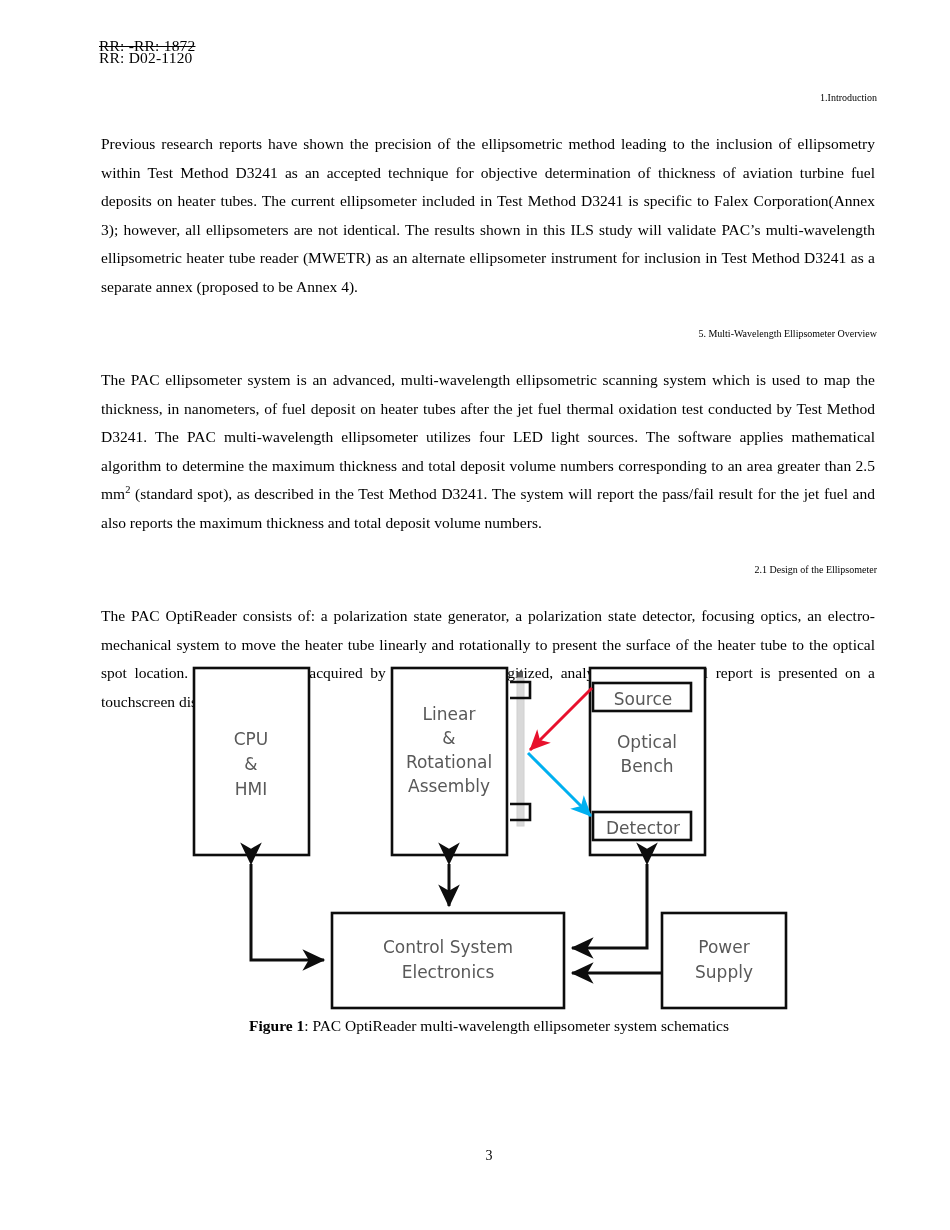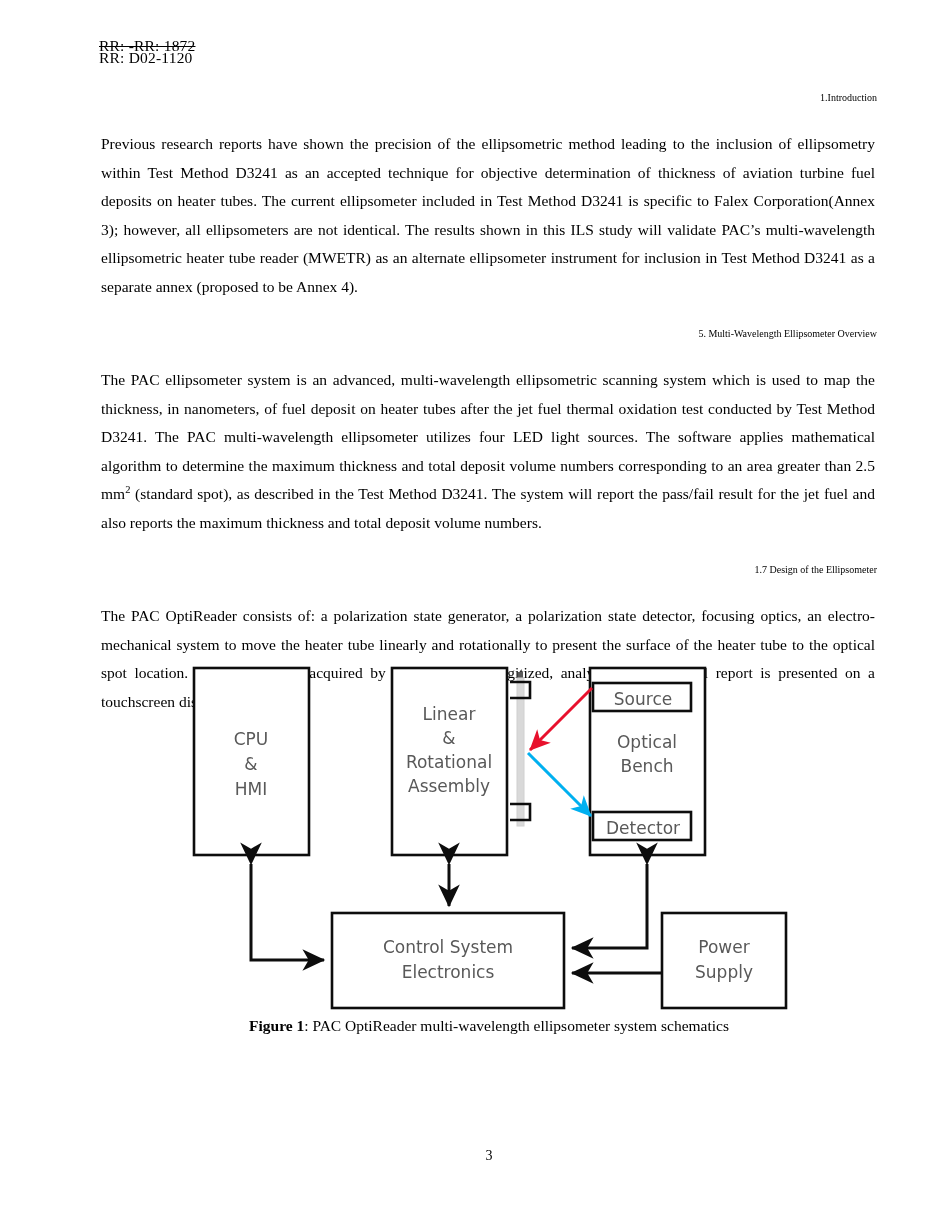--- a/index.html
+++ b/index.html
@@ -167,21 +167,21 @@
     <div class="gap-after-par"></div>
 
     <h2 class="section-head">5. Multi-Wavelength Ellipsometer Overview</h2>
 
     <div class="gap-after-head"></div>
 
     <p class="body-par"><span>The PAC ellipsometer system is an advanced, multi-wavelength ellipsometric scanning system which is used to map the thickness, in nanometers, of fuel deposit on heater tubes after the jet fuel thermal oxidation test conducted by Test Method D3241. The PAC multi-wavelength ellipsometer utilizes four LED light sources. The software applies mathematical algorithm to determine the maximum thickness and total deposit volume numbers corresponding to an area greater than 2.5 mm</span><sup>2</sup><span> (standard spot), as described in the Test Method D3241. The system will report the pass/fail result for the jet fuel and also reports the maximum thickness and total deposit volume numbers.</span></p>
 
     <div class="gap-after-par"></div>
 
-    <h2 class="section-head">1.7 Design of the Ellipsometer</h2>
+    <h2 class="section-head">2.1 Design of the Ellipsometer</h2>
 
     <div class="gap-after-head"></div>
 
     <p class="body-par">The PAC OptiReader consists of: a polarization state generator, a polarization state detector, focusing optics, an electro-mechanical system to move the heater tube linearly and rotationally to present the surface of the heater tube to the optical spot location. The analog data acquired by the detector is digitized, analyzed and the final report is presented on a touchscreen display.</p>
   </div>
 
   <div class="figure-wrap">
 
     <svg class="fig-svg" width="950" height="400" viewBox="0 0 950 400">
 

